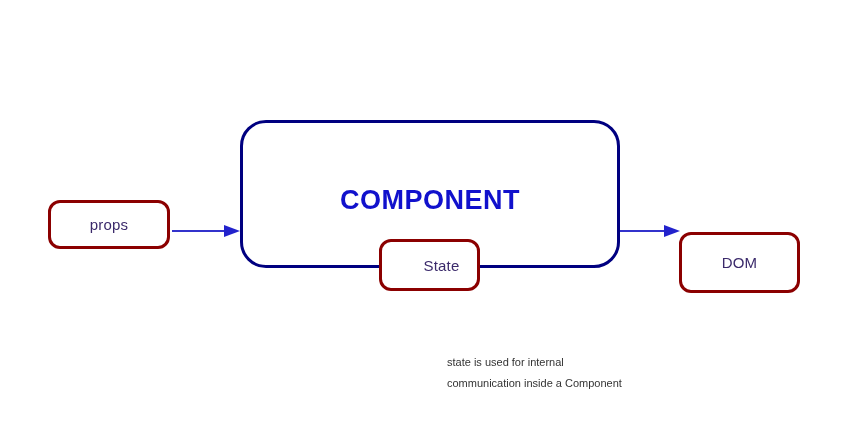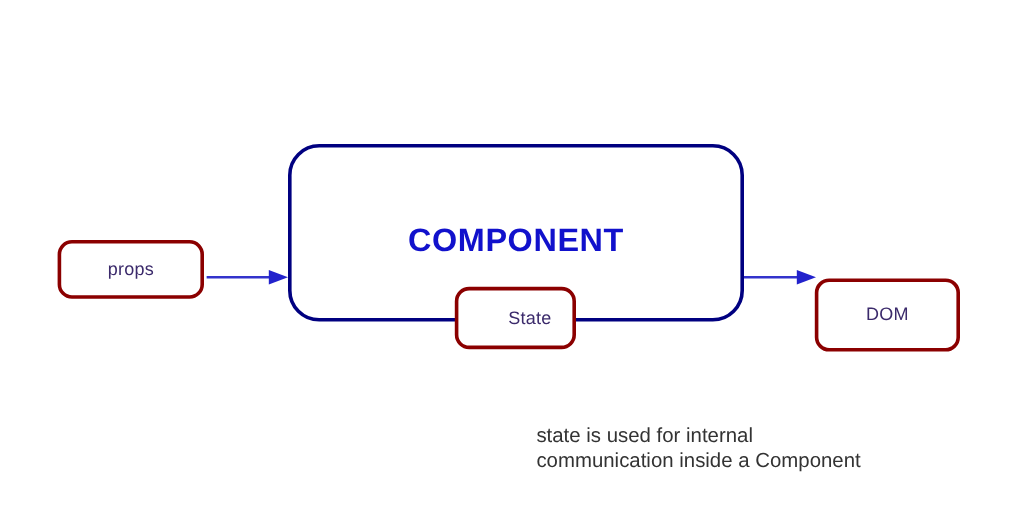--- a/index.html
+++ b/index.html
@@ -106,21 +106,21 @@
     width: 60px;
   }
 
   
   #caption {
     position: absolute;
     left: 447px;
     top: 352px;
     width: 340px;
     color: #333333;
-    font-size: 17px;
+    font-size: 11px;
     line-height: 21px;
     white-space: pre-line;
   }
 </style>
 </head>
 <body>
 
 <div id="canvas">
 
   <div class="box box-red" id="props-box">

